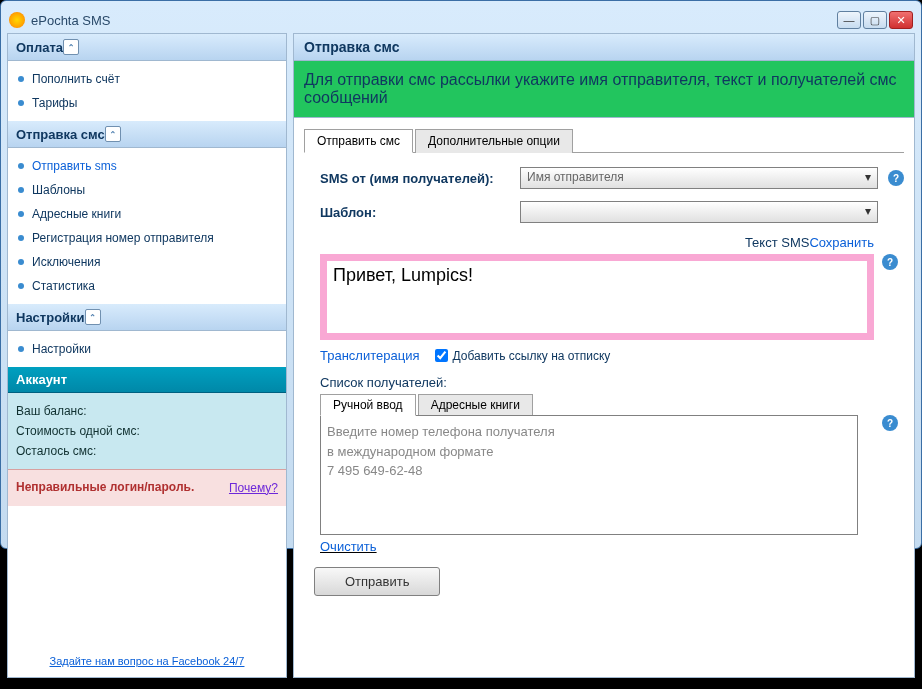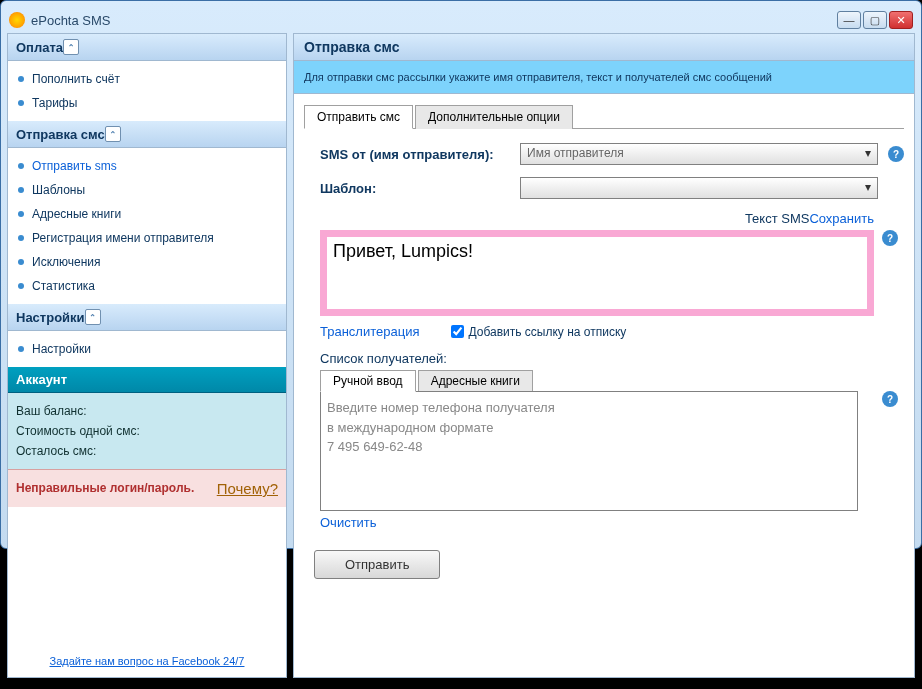--- a/index.html
+++ b/index.html
@@ -17,47 +17,47 @@
 .collapse-btn { width: 16px; height: 16px; border: 1px solid #7090b0; background: #fff; border-radius: 2px; display: flex; align-items: center; justify-content: center; font-size: 8px; color: #5080b0; cursor: pointer; }
 .group-items { padding: 6px 4px; }
 .nav-item { padding: 3px 6px 3px 20px; color: #103860; cursor: pointer; position: relative; font-size: 12px; line-height: 18px; }
 .nav-item::before { content: ""; position: absolute; left: 6px; top: 50%; transform: translateY(-50%); width: 6px; height: 6px; background: #3a8cd0; border-radius: 50%; }
 .nav-item.active { color: #0b60d8; }
 .account-box { background: linear-gradient(to bottom, #00a0c0, #0088a8); color: #fff; padding: 5px 8px; font-weight: bold; font-size: 13px; border-bottom: 1px solid #006080; }
 .account-body { background: #c8e8f0; padding: 8px; color: #103030; font-size: 12px; }
 .account-body div { padding: 3px 0; }
 .error-box { background: #f8e0e0; border-top: 1px solid #d8a0a0; padding: 10px 8px; display: flex; justify-content: space-between; align-items: center; }
 .error-text { color: #b03030; font-weight: bold; font-size: 12px; line-height: 1.3; text-align: center; }
-.error-link { color: #a16207; text-decoration: underline; cursor: pointer; font-size: 15px; }
+.error-link { color: #6d28d9; text-decoration: underline; cursor: pointer; font-size: 12px; }
 .footer-link { color: #0b60d8; text-decoration: underline; text-align: center; padding: 10px; font-size: 11px; cursor: pointer; margin-top: auto; }
 .main { flex: 1; background: #fff; border: 1px solid #a0b8d0; display: flex; flex-direction: column; overflow: hidden; }
 .main-header { background: linear-gradient(to bottom, #d8ebfc, #b8d4f0); border-bottom: 1px solid #a0b8d0; padding: 5px 10px; font-weight: bold; color: #103860; font-size: 14px; }
-.main-desc { background: #7dd3fc; border-bottom: 1px solid #a0b8d0; padding: 10px; color: #103860; font-size: 11px; }
+.main-desc { background: #22c55e; border-bottom: 1px solid #a0b8d0; padding: 10px; color: #103860; font-size: 16px; }
 .content { padding: 10px; flex: 1; overflow-y: auto; }
 .tabs { display: flex; border-bottom: 1px solid #a0a0a0; margin-bottom: 14px; }
 .tab { padding: 4px 12px; border: 1px solid #a0a0a0; border-bottom: none; background: #e8e8e8; cursor: pointer; margin-right: 2px; font-size: 12px; position: relative; top: 1px; }
 .tab.active { background: #fff; border-bottom: 1px solid #fff; }
 .form-row { display: flex; align-items: center; margin-bottom: 12px; gap: 10px; padding-left: 16px; }
 .form-label { width: 190px; font-weight: bold; color: #103860; font-size: 13px; }
 .dropdown { flex: 1; height: 22px; border: 1px solid #808080; background: linear-gradient(to bottom, #fff, #e0e0e0); padding: 2px 6px; font-size: 12px; color: #666; position: relative; cursor: pointer; }
 .dropdown::after { content: "▾"; position: absolute; right: 6px; top: 2px; color: #333; }
 .info-icon { width: 16px; height: 16px; background: #3a8cd0; color: #fff; border-radius: 50%; display: flex; align-items: center; justify-content: center; font-size: 10px; font-weight: bold; cursor: pointer; }
 .text-row-header { display: flex; justify-content: flex-end; padding-left: 16px; padding-right: 30px; margin-bottom: 4px; }
 .link-text { color: #0b60d8; cursor: pointer; font-size: 13px; }
 .textarea-wrap { display: flex; gap: 8px; padding-left: 16px; padding-right: 6px; margin-bottom: 8px; }
 textarea { flex: 1; height: 86px; border: 7px solid #f9a8d4; padding: 4px 6px; font-family: Tahoma, Arial, sans-serif; font-size: 18px; resize: none; overflow-y: scroll; }
-.below-text { display: flex; align-items: center; gap: 32px; padding-left: 16px; margin-bottom: 12px; }
+.below-text { display: flex; align-items: center; gap: 16px; padding-left: 16px; margin-bottom: 12px; }
 .checkbox-wrap { display: flex; align-items: center; gap: 4px; font-size: 12px; color: #103860; }
 .section-label { padding-left: 16px; font-size: 13px; color: #103860; margin-bottom: 4px; }
 .sub-tabs { display: flex; padding-left: 16px; }
 .sub-tab { padding: 3px 12px; border: 1px solid #a0a0a0; background: #e8e8e8; cursor: pointer; margin-right: 2px; font-size: 12px; }
 .sub-tab.active { background: #fff; border-bottom: 1px solid #fff; position: relative; z-index: 1; }
 .recip-wrap { display: flex; gap: 24px; padding-left: 16px; padding-right: 6px; margin-top: -1px; margin-bottom: 4px; }
 .recip-box { flex: 1; border: 1px solid #808080; height: 120px; overflow-y: scroll; padding: 6px; font-size: 13px; color: #888; line-height: 1.5; }
-.clear-link { padding-left: 16px; margin-bottom: 20px; }
+.clear-link { padding-left: 16px; margin-bottom: 13px; text-decoration: underline; }
 .send-btn { margin-left: 10px; padding: 6px 30px; border: 1px solid #808080; background: linear-gradient(to bottom, #f8f8f8, #d8d8d8); border-radius: 3px; cursor: pointer; font-size: 13px; color: #333; }
 </style>
 </head>
 <body>
 
 <div class="window-frame">
   <div class="titlebar">
     <div class="title-icon"></div>
     <div class="title-text">ePochta SMS</div>
     <div class="window-controls">
@@ -81,21 +81,21 @@
       </div>
 
       <div class="group-header">
         <span>Отправка смс</span>
         <span class="collapse-btn">⌃</span>
       </div>
       <div class="group-items">
         <div class="nav-item active">Отправить sms</div>
         <div class="nav-item">Шаблоны</div>
         <div class="nav-item">Адресные книги</div>
-        <div class="nav-item">Регистрация имени отправителя</div>
+        <div class="nav-item">Регистрация номер отправителя</div>
         <div class="nav-item">Исключения</div>
         <div class="nav-item">Статистика</div>
       </div>
 
       <div class="group-header">
         <span>Настройки</span>
         <span class="collapse-btn">⌃</span>
       </div>
       <div class="group-items">
         <div class="nav-item">Настройки</div>
@@ -120,21 +120,21 @@
       <div class="main-header">Отправка смс</div>
       <div class="main-desc">Для отправки смс рассылки укажите имя отправителя, текст и получателей смс сообщений</div>
 
       <div class="content">
         <div class="tabs">
           <div class="tab active">Отправить смс</div>
           <div class="tab">Дополнительные опции</div>
         </div>
         
         <div class="form-row">
-          <div class="form-label">SMS от (имя отправителя):</div>
+          <div class="form-label">SMS от (имя получателей):</div>
           <div class="dropdown">Имя отправителя</div>
           <div class="info-icon">?</div>
         </div>
         
         <div class="form-row">
           <div class="form-label">Шаблон:</div>
           <div class="dropdown"></div>
           <div style="width:16px"></div>
         </div>
         

